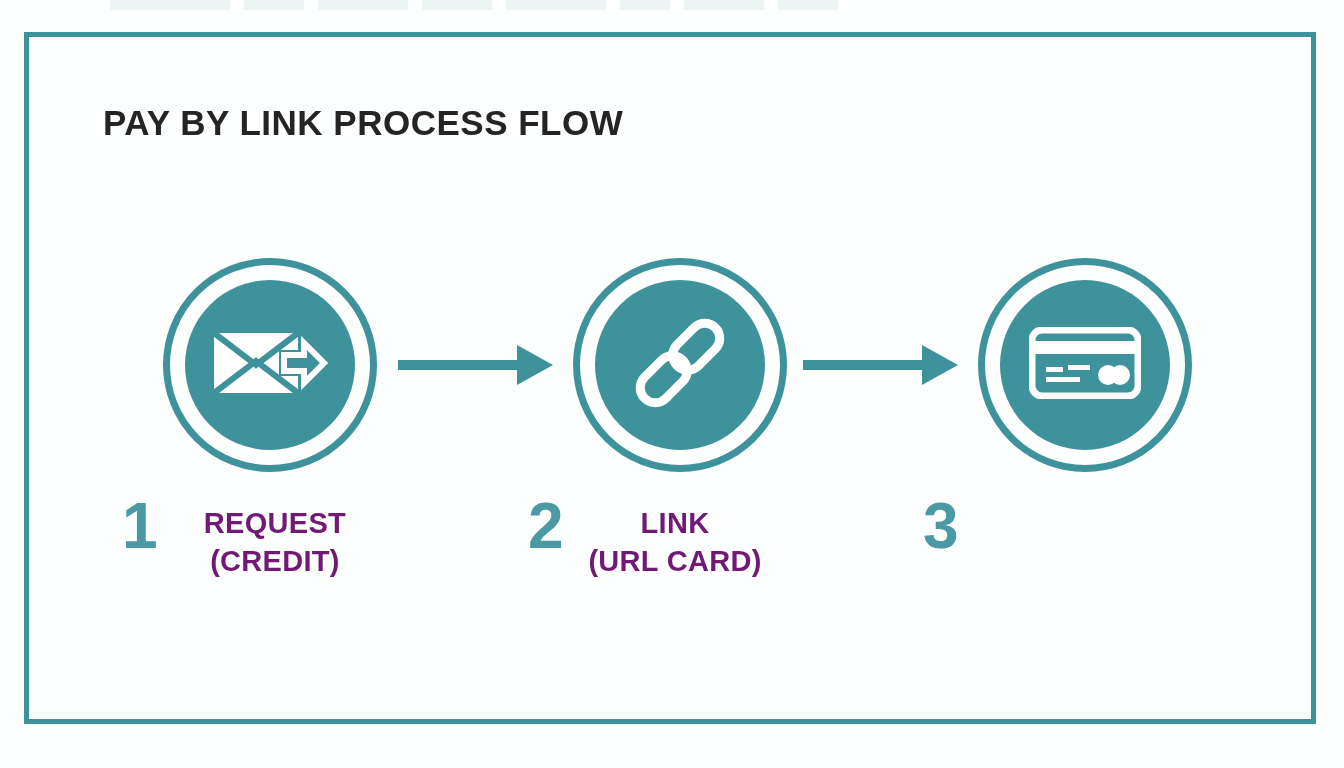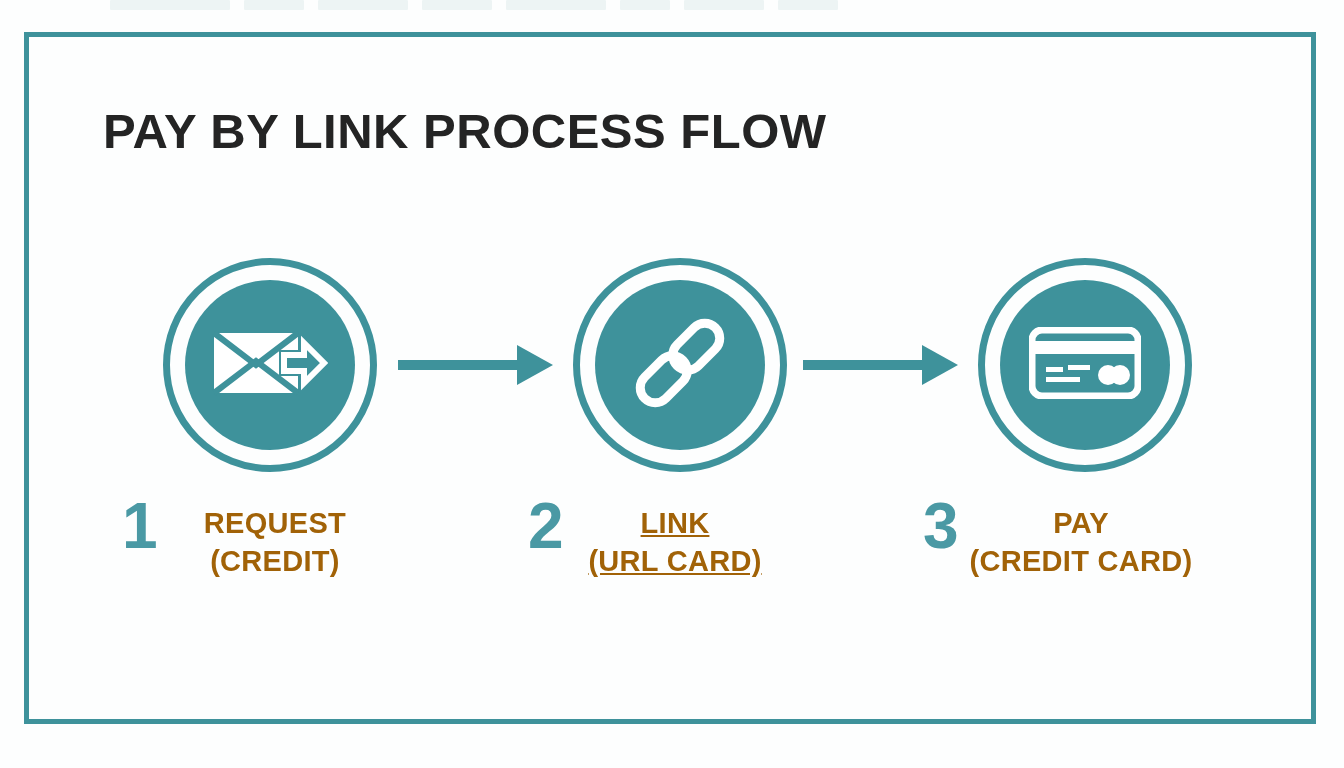--- a/index.html
+++ b/index.html
@@ -21,21 +21,21 @@
     position:absolute;
     left:24px;top:32px;
     width:1292px;height:692px;
     box-sizing:border-box;
     border:5px solid #3e929b;
     background:transparent;
   }
   .title{
     position:absolute;
     left:103px;top:103px;
-    font-size:49px;
+    font-size:35px;
     font-weight:800;
     letter-spacing:0.5px;
     color:#242424;
     white-space:nowrap;
   }
   
   .circle-outer{
     position:absolute;
     width:214px;height:214px;
     box-sizing:border-box;
@@ -67,25 +67,25 @@
   }
   .n1{left:122px;} .n2{left:528px;} .n3{left:923px;}
 
   .step-label{
     position:absolute;
     top:504px;
     width:260px;
     text-align:center;
     font-size:29px;
     font-weight:800;
-    color:#a16207;
+    color:#701a75;
     line-height:38px;
     letter-spacing:0.3px;
   }
-  .l1{left:145px;} .l2{left:545px;text-decoration:underline;} .l3{left:951px;}
+  .l1{left:145px;} .l2{left:545px;} .l3{left:951px;}
 </style>
 </head>
 <body>
 
 <div class="canvas">
 
   <div class="top-artifacts">
     <span class="blk" style="width:120px"></span>
       <span class="blk" style="width:60px"></span>
     <span class="blk" style="width:90px"></span>
@@ -166,18 +166,14 @@
   <div class="step-number n3">3</div>
 
   <div class="step-label l1">
     <div>REQUEST</div>
     <div>(CREDIT)</div>
   </div>
   <div class="step-label l2">
     <div>LINK</div>
     <div>(URL CARD)</div>
   </div>
-  <div class="step-label l3">
-    <div>PAY</div>
-    <div>(CREDIT CARD)</div>
-  </div>
 
 </div>
 
 </body></html>

